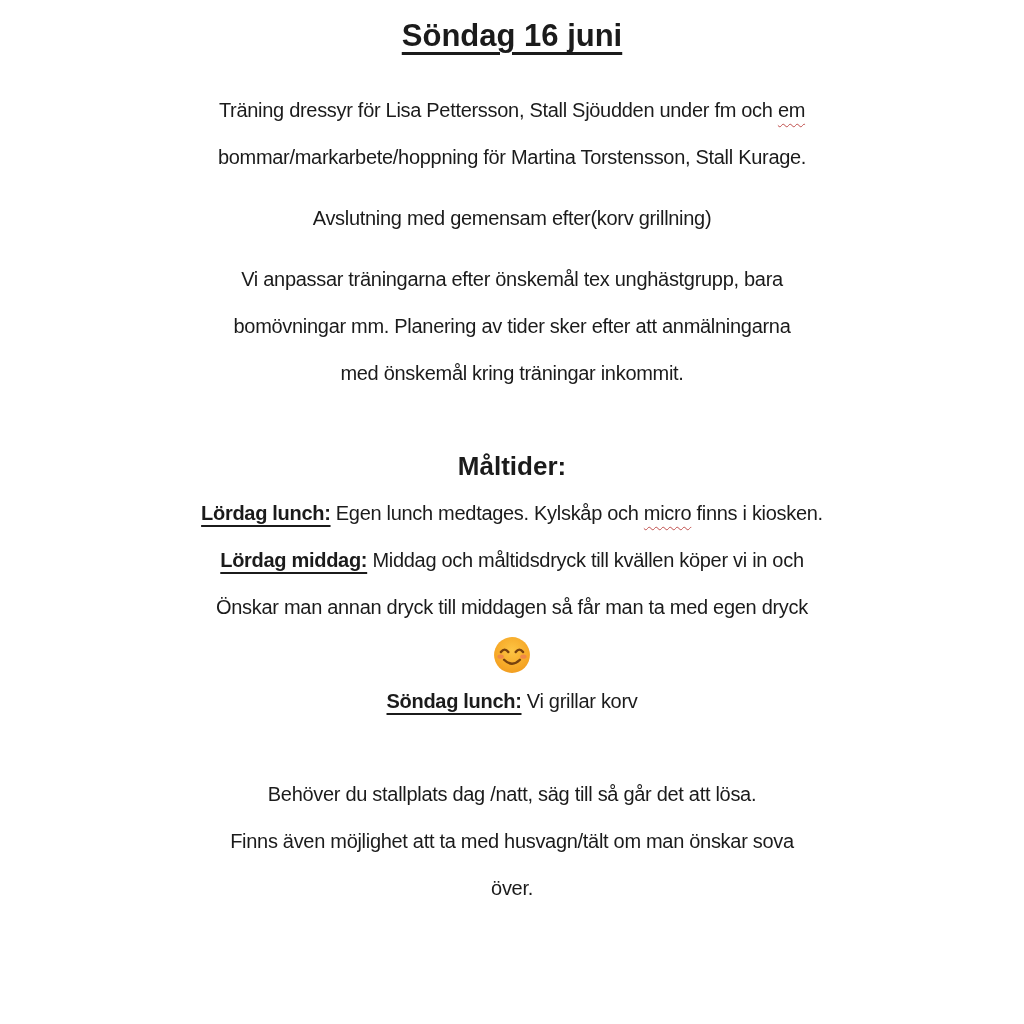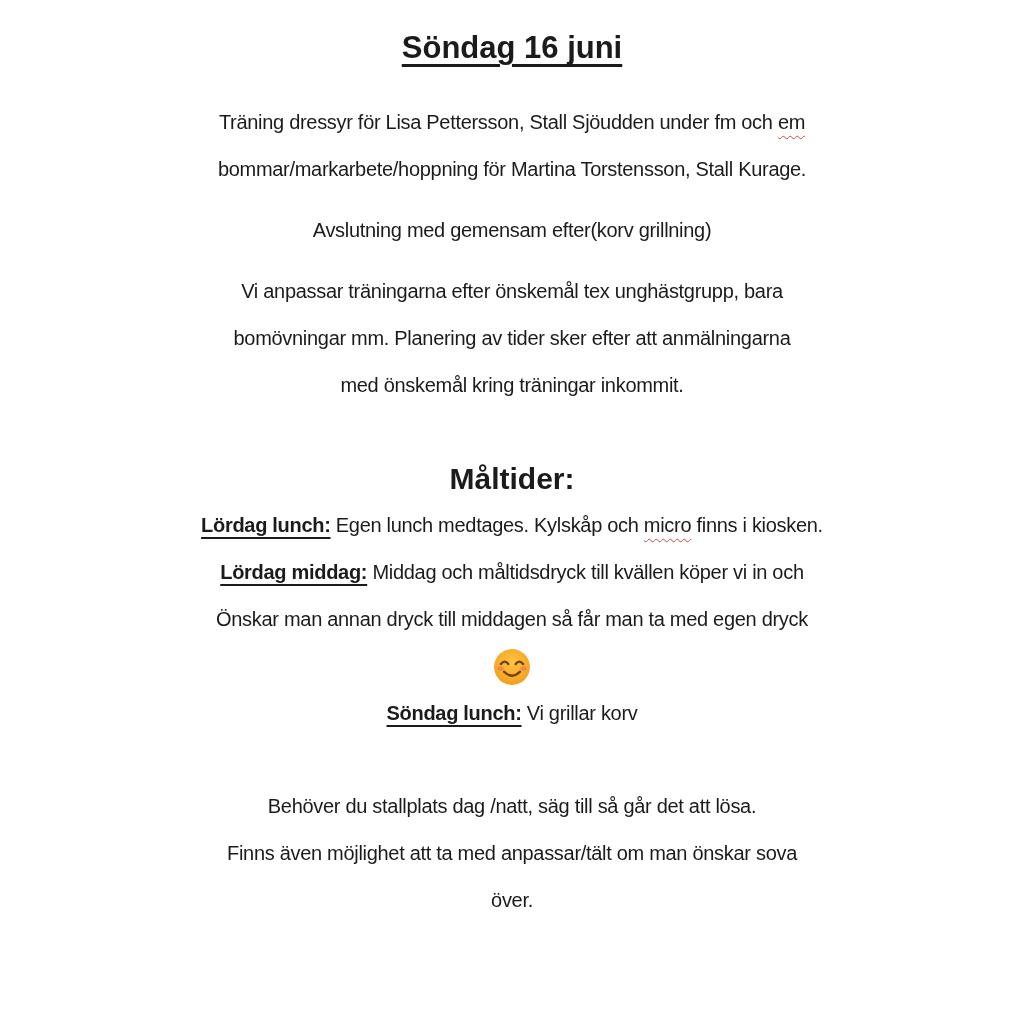--- a/index.html
+++ b/index.html
@@ -11,21 +11,21 @@
     width: 1024px;
     height: 1024px;
     overflow: hidden;
     font-family: "Liberation Sans", sans-serif;
     color: #1b1b1b;
     -webkit-font-smoothing: antialiased;
   }
   .page {
     width: 960px;
     margin: 0 auto;
-    padding-top: 24px;
+    padding-top: 12px;
     text-align: center;
   }
   .doc-title {
     font-size: 31px;
     font-weight: bold;
     line-height: 47px;
     margin: 0 0 28px 0;
   }
   .doc-title .u {
     text-decoration: underline;
@@ -34,21 +34,21 @@
   }
   .para {
     margin: 0 0 14px 0;
     font-size: 20px;
     letter-spacing: -0.3px;
   }
   .line {
     line-height: 47px;
   }
   .section-heading {
-    font-size: 30px;
+    font-size: 26px;
     font-weight: bold;
     line-height: 47px;
     margin: 46px 0 0 0;
   }
   .meals .para {
     margin-bottom: 0;
   }
   .label-underline {
     text-decoration: underline;
     text-decoration-thickness: 2px;
@@ -132,17 +132,17 @@
     </div>
 
     <div class="para">
       <div class="line"><span class="label-underline">Söndag lunch:</span><span> Vi grillar korv</span></div>
     </div>
 
   </div>
 
   <div class="para stabling">
     <div class="line">Behöver du stallplats dag /natt, säg till så går det att lösa.</div>
-    <div class="line">Finns även möjlighet att ta med anpassar/tält om man önskar sova</div>
+    <div class="line">Finns även möjlighet att ta med husvagn/tält om man önskar sova</div>
     <div class="line">över.</div>
   </div>
 
 </div>
 
 </body></html>

